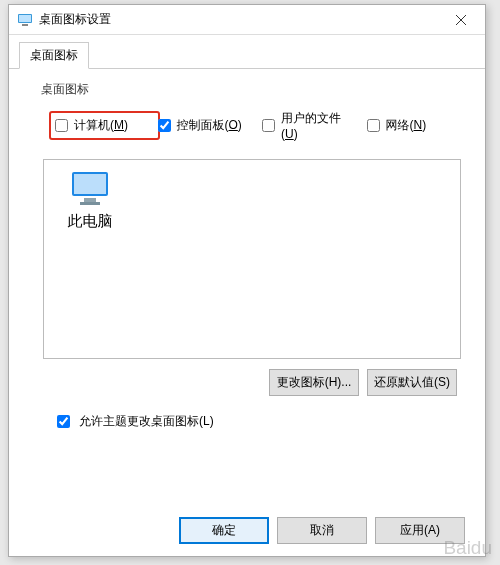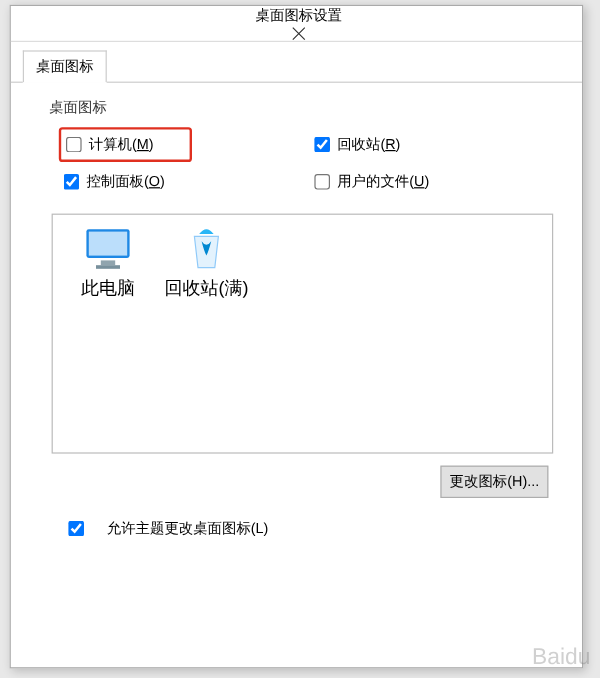--- a/index.html
+++ b/index.html
@@ -22,21 +22,20 @@
     background: #fff;
     border: 1px solid #aaa;
     box-shadow: 2px 2px 8px rgba(0,0,0,0.2);
   }
   .titlebar {
     height: 30px;
     display: flex;
     align-items: center;
     padding: 0 4px 0 8px;
     border-bottom: 1px solid #ddd;
-    flex-direction: column;
   }
   .titlebar .ticon {
     width: 16px; height: 16px;
     margin-right: 6px;
   }
   .titlebar .title { flex: 1; }
   .titlebar .close {
     width: 40px; height: 28px;
     display: flex; align-items: center; justify-content: center;
     font-size: 14px;
@@ -58,21 +57,21 @@
   .group-label {
     padding: 0 0 6px 12px;
     color: #333;
   }
   .group-box {
     margin-left: 14px;
     margin-right: 4px;
   }
   .check-grid {
     display: grid;
-    grid-template-columns: 1fr 1fr;
+    grid-template-columns: 1fr 1fr 1fr 1fr;
     row-gap: 12px;
     column-gap: 20px;
     padding: 6px 10px 6px 10px;
   }
   .cb {
     display: flex;
     align-items: center;
     gap: 6px;
   }
   .cb input[type=checkbox] {
@@ -127,21 +126,21 @@
   button.win.primary {
     border: 2px solid #0078d7;
     background: #e5f1fb;
     padding: 3px 13px;
   }
   .footer-check {
     margin-top: 16px;
     margin-left: 24px;
     display: flex;
     align-items: center;
-    gap: 16px;
+    gap: 6px;
   }
   .dlg-buttons {
     position: absolute;
     bottom: 12px;
     right: 20px;
     display: flex;
     gap: 8px;
   }
   .watermark {
     position: absolute;
@@ -181,58 +180,56 @@
     <div class="group-box">
       <div class="check-grid">
         <div class="cb">
           <span class="highlight">
             <input type="checkbox" style="">
             <span><span>计算机(</span><span class="u">M</span><span>)</span></span>
           </span>
         </div>
         <div class="cb">
           <input type="checkbox" checked="" style="">
-          <span><span>回收站(</span><span class="u">R</span><span>)</span></span>
-        </div>
-        <div class="cb">
-          <input type="checkbox" checked="" style="">
           <span><span>控制面板(</span><span class="u">O</span><span>)</span></span>
         </div>
         <div class="cb">
           <input type="checkbox" style="">
           <span><span>用户的文件(</span><span class="u">U</span><span>)</span></span>
+        </div>
+        <div class="cb">
+          <input type="checkbox" style="">
+          <span><span>网络(</span><span class="u">N</span><span>)</span></span>
         </div>
       </div>
 
       <div class="iconview">
         <div class="item">
           <svg class="ic" viewBox="0 0 44 40">
               <rect x="4" y="4" width="36" height="24" rx="2" fill="#1e88e5"></rect>
               <rect x="6" y="6" width="32" height="20" fill="#bbdefb"></rect>
               <rect x="16" y="30" width="12" height="4" fill="#90a4ae"></rect>
               <rect x="12" y="34" width="20" height="3" fill="#78909c"></rect>
             </svg>
           <span>此电脑</span>
         </div>
-        <div class="item">
-          <svg class="ic" viewBox="0 0 44 40">
-              <path d="M12 10 h20 l-3 26 h-14 z" fill="#e3f2fd" stroke="#90caf9"></path>
-              <path d="M16 8 q6 -8 12 0" fill="#29b6f6"></path>
-              <path d="M18 14 q4 6 8 0 q-2 8 -4 12 q-2 -4 -4 -12" fill="#0288d1"></path>
-            </svg>
-          <span>回收站(满)</span>
-        </div>
       </div>
 
       <div class="btnrow">
         <button class="win">更改图标(H)...</button>
+        <button class="win">还原默认值(S)</button>
       </div>
     </div>
 
     <div class="footer-check">
       <input type="checkbox" checked="" style="">
       <span>允许主题更改桌面图标(L)</span>
     </div>
   </div>
 
+  <div class="dlg-buttons">
+    <button class="win primary">确定</button>
+    <button class="win">取消</button>
+    <button class="win">应用(A)</button>
+  </div>
 </div>
 
 <div class="watermark">Baidu</div>
 
 </body></html>

